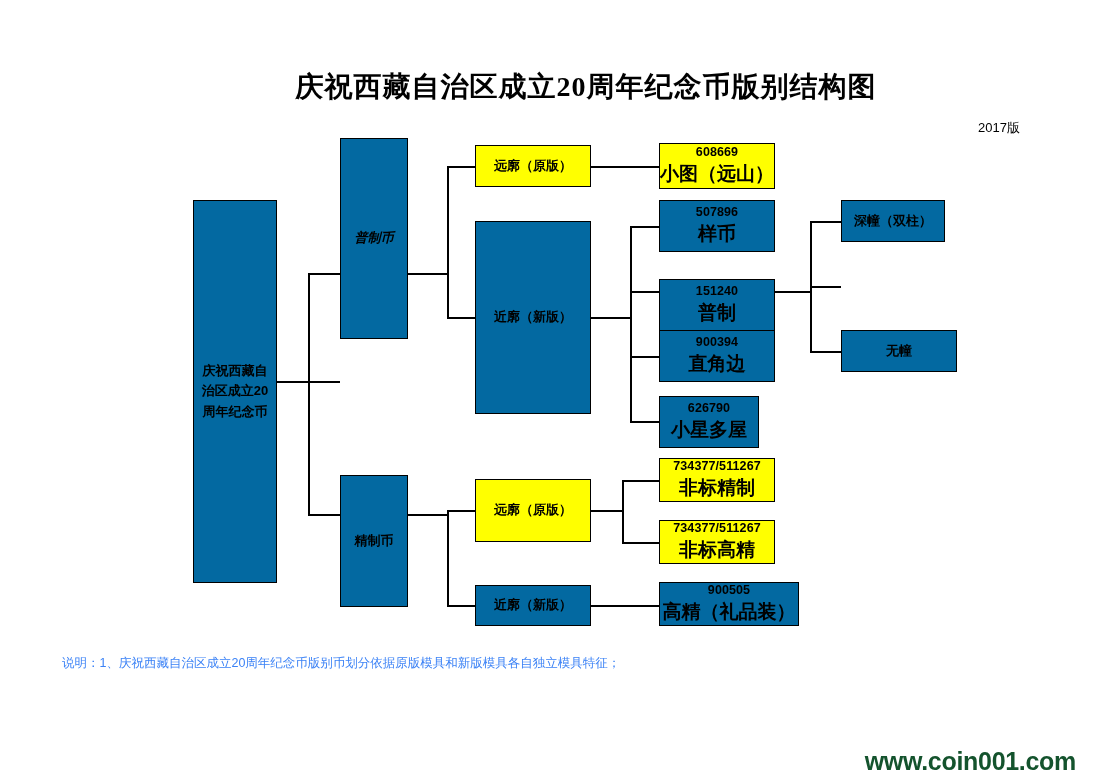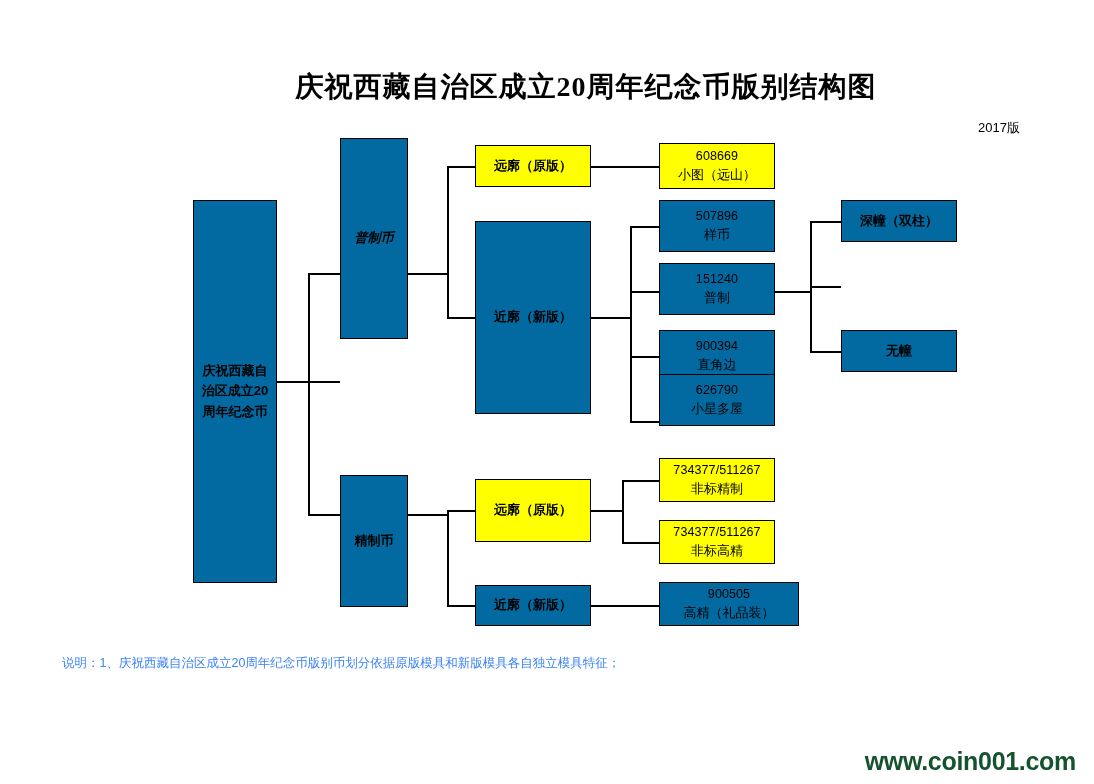--- a/index.html
+++ b/index.html
@@ -47,27 +47,27 @@
     justify-content: center;
     text-align: center;
     font-size: 13px;
     font-weight: bold;
     color: #000000;
     line-height: 1.42;
     font-family: "Liberation Sans", "DejaVu Sans", sans-serif;
   }
   .node.yellow { background: #ffff00; }
   .node .num {
-    font-weight: normal;
+    font-weight: bold;
     font-size: 12.5px;
     letter-spacing: 0.1px;
   }
   .node .sub {
-    font-weight: normal;
-    font-size: 13px;
+    font-weight: bold;
+    font-size: 19px;
   }
   .node.root {
     font-size: 13px;
     line-height: 1.55;
     padding: 0 4px;
   }
   .conn {
     position: absolute;
     background: #000000;
   }
@@ -162,36 +162,36 @@
   <div class="node yellow" style="left:659px; top:143px; width:116px; height:46px;">
     <span class="num">608669</span>
     <span class="sub">小图（远山）</span>
   </div>
 
   <div class="node" style="left:659px; top:200px; width:116px; height:52px;">
     <span class="num">507896</span>
     <span class="sub">样币</span>
   </div>
 
-  <div class="node" style="left:659px; top:263px; width:116px; height:52px;">
+  <div class="node" style="left:659px; top:279px; width:116px; height:52px;">
     <span class="num">151240</span>
     <span class="sub">普制</span>
   </div>
 
   <div class="node" style="left:659px; top:330px; width:116px; height:52px;">
     <span class="num">900394</span>
     <span class="sub">直角边</span>
   </div>
 
-  <div class="node" style="left:659px; top:374px; width:116px; height:52px;">
+  <div class="node" style="left:659px; top:396px; width:100px; height:52px;">
     <span class="num">626790</span>
     <span class="sub">小星多屋</span>
   </div>
 
-  <div class="node" style="left:841px; top:200px; width:116px; height:42px;">
+  <div class="node" style="left:841px; top:200px; width:104px; height:42px;">
     <span>深幢（双柱）</span>
   </div>
 
 
   <div class="node" style="left:841px; top:330px; width:116px; height:42px;">
     <span>无幢</span>
   </div>
 
   <div class="node yellow" style="left:475px; top:479px; width:116px; height:63px;">
     <span>远廓（原版）</span>

